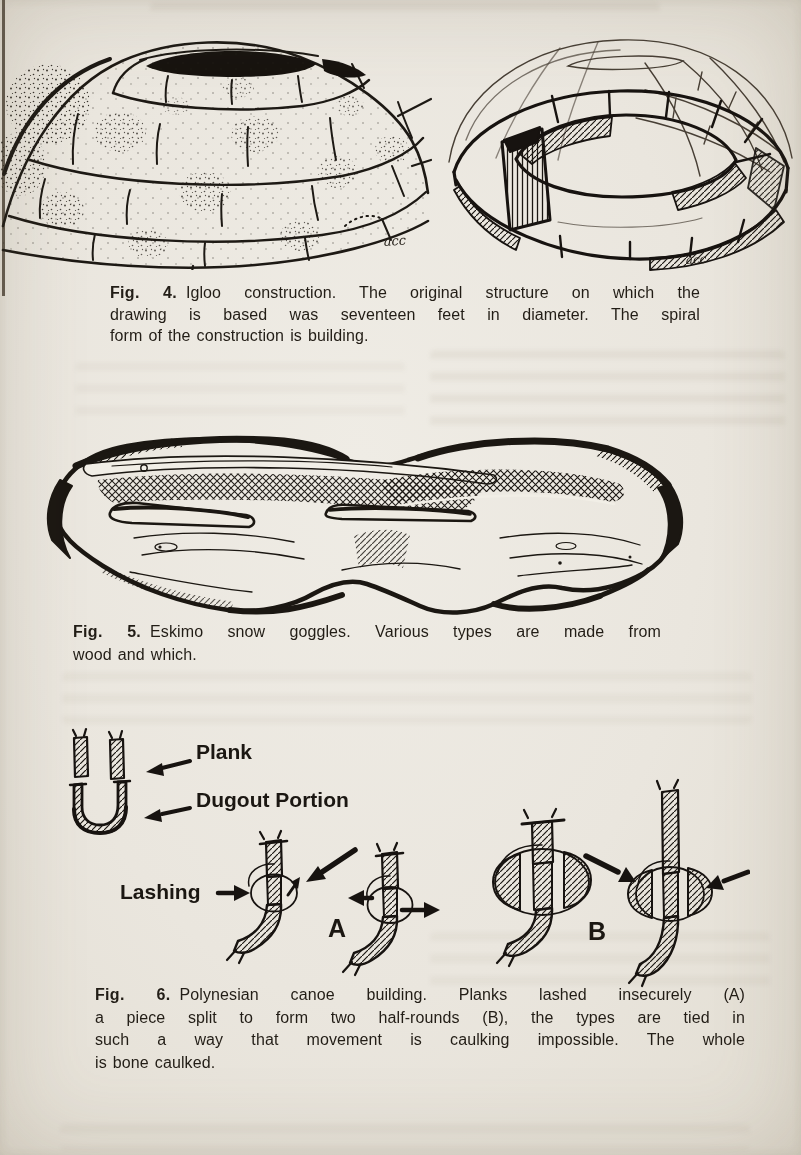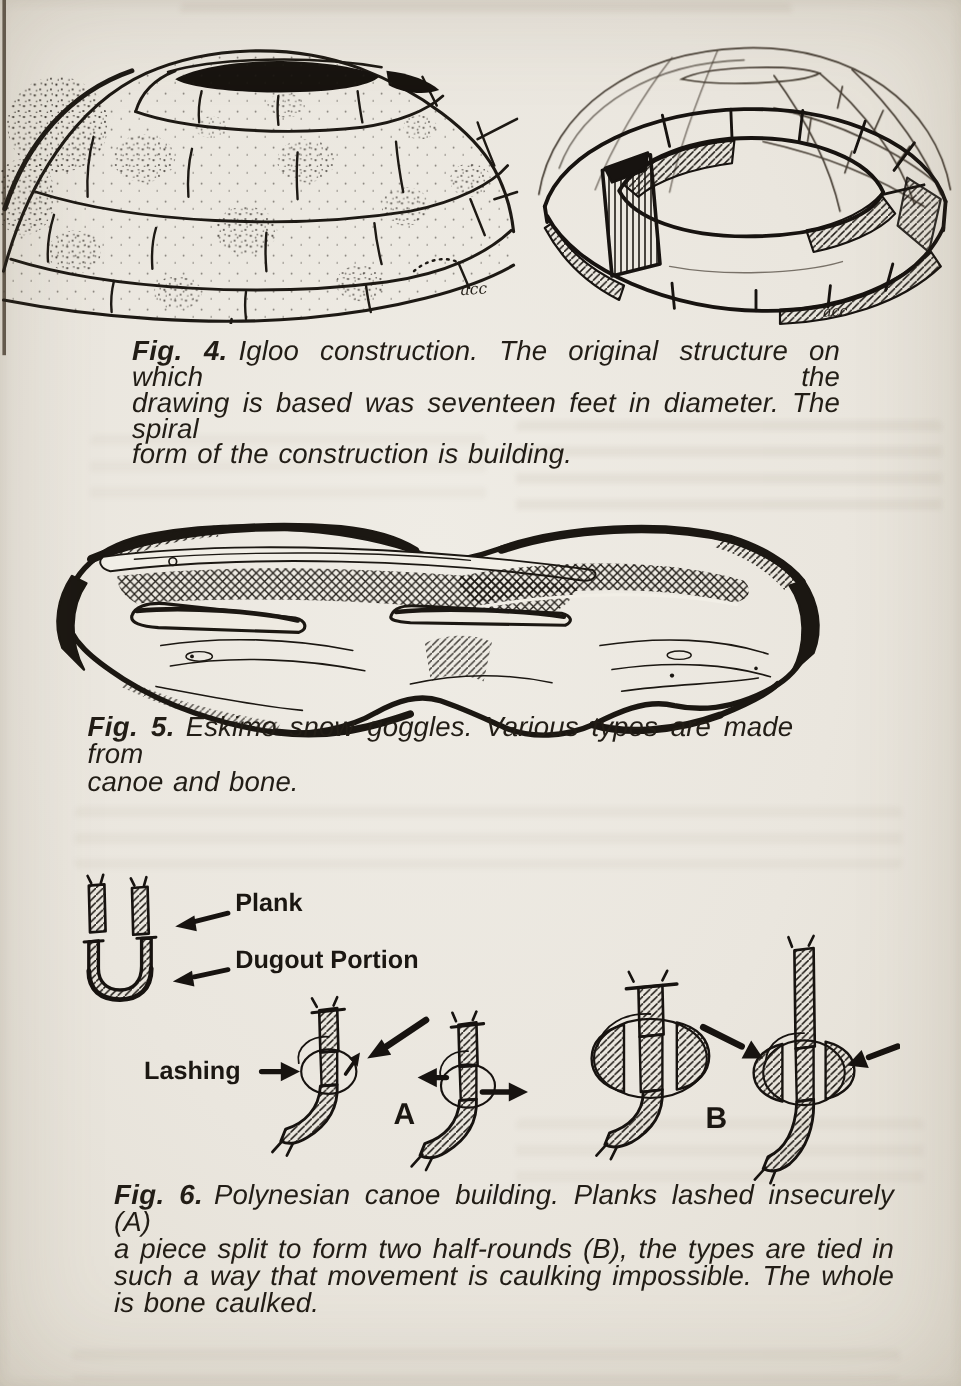--- a/index.html
+++ b/index.html
@@ -11,22 +11,22 @@
   .page::after {
     content:""; position:absolute; inset:0; pointer-events:none;
     box-shadow: inset 0 0 90px rgba(110,95,70,.20), inset 0 0 12px rgba(110,95,70,.12);
   }
   .gutter { position:absolute; left:2px; top:0; width:3px; height:296px;
     background:#43392d; opacity:.8; filter:blur(.4px); }
   .ghost { position:absolute; pointer-events:none;
     background: repeating-linear-gradient(180deg, rgba(146,132,110,.17) 0 9px, rgba(0,0,0,0) 9px 22px);
     filter: blur(2.2px); opacity:.55; border-radius:5px; }
   .art { position:absolute; }
-  .caption { position:absolute; color:#221d16; font-size:23px;
-    word-spacing:1.5px; letter-spacing:.1px; margin:0;font-style:italic; }
+  .caption { position:absolute; color:#221d16; font-size:16px;
+    word-spacing:1.5px; letter-spacing:.1px; margin:0; }
   .cl { line-height: var(--lh, 22.5px); }
   .j { text-align: justify; text-align-last: justify; }
   .figlab { font-weight:bold; margin-right:9px; letter-spacing:.3px; }
   svg text.dlabel { font-family:"Liberation Sans",sans-serif; font-weight:bold; fill:#1b1712; }
   svg text.sig { font-family:"DejaVu Serif",serif; font-style:italic; fill:#241f18; }
 </style>
 </head>
 <body>
 
 <div class="page">
@@ -212,23 +212,23 @@
       <path d="M 476,158 C 520,152 560,152 590,147"></path>
       <ellipse cx="524" cy="128" rx="10" ry="3.5" stroke-width="1.2"></ellipse>
       <circle cx="518" cy="145" r="1.8" fill="#1b1712" stroke="none"></circle>
       <circle cx="588" cy="139" r="1.5" fill="#1b1712" stroke="none"></circle>
       <path d="M 188,192 C 232,197 262,190 300,177" stroke-width="6"></path>
       <path d="M 452,186 C 478,194 520,192 558,178" stroke-width="6"></path>
       <path d="M 560,177 C 582,168 598,160 606,152" stroke-width="5"></path>
     </g>
   </svg>
 
-  <figcaption class="caption" style="left:73px;top:594px;width:588px;--lh:23px">
+  <figcaption class="caption" style="left:73px;top:620px;width:588px;--lh:23px">
     <div class="cl j"><b class="figlab">Fig. 5.</b><span>Eskimo snow goggles.  Various types are made from</span></div>
-    <div class="cl">canoe and bone.</div>
+    <div class="cl">wood and which.</div>
   </figcaption>
 
   <svg class="art" style="left:50px;top:722px" width="700" height="280" viewBox="0 0 700 280">
     <defs>
       <pattern id="hatchF" width="6" height="6" patternUnits="userSpaceOnUse">
         <path d="M 0,6 L 6,0" stroke="#1b1712" stroke-width="1.2"></path>
       </pattern>
     </defs>
 
     <g fill="url(#hatchF)" stroke="#171310" stroke-width="2.2" stroke-linecap="round" stroke-linejoin="round">

